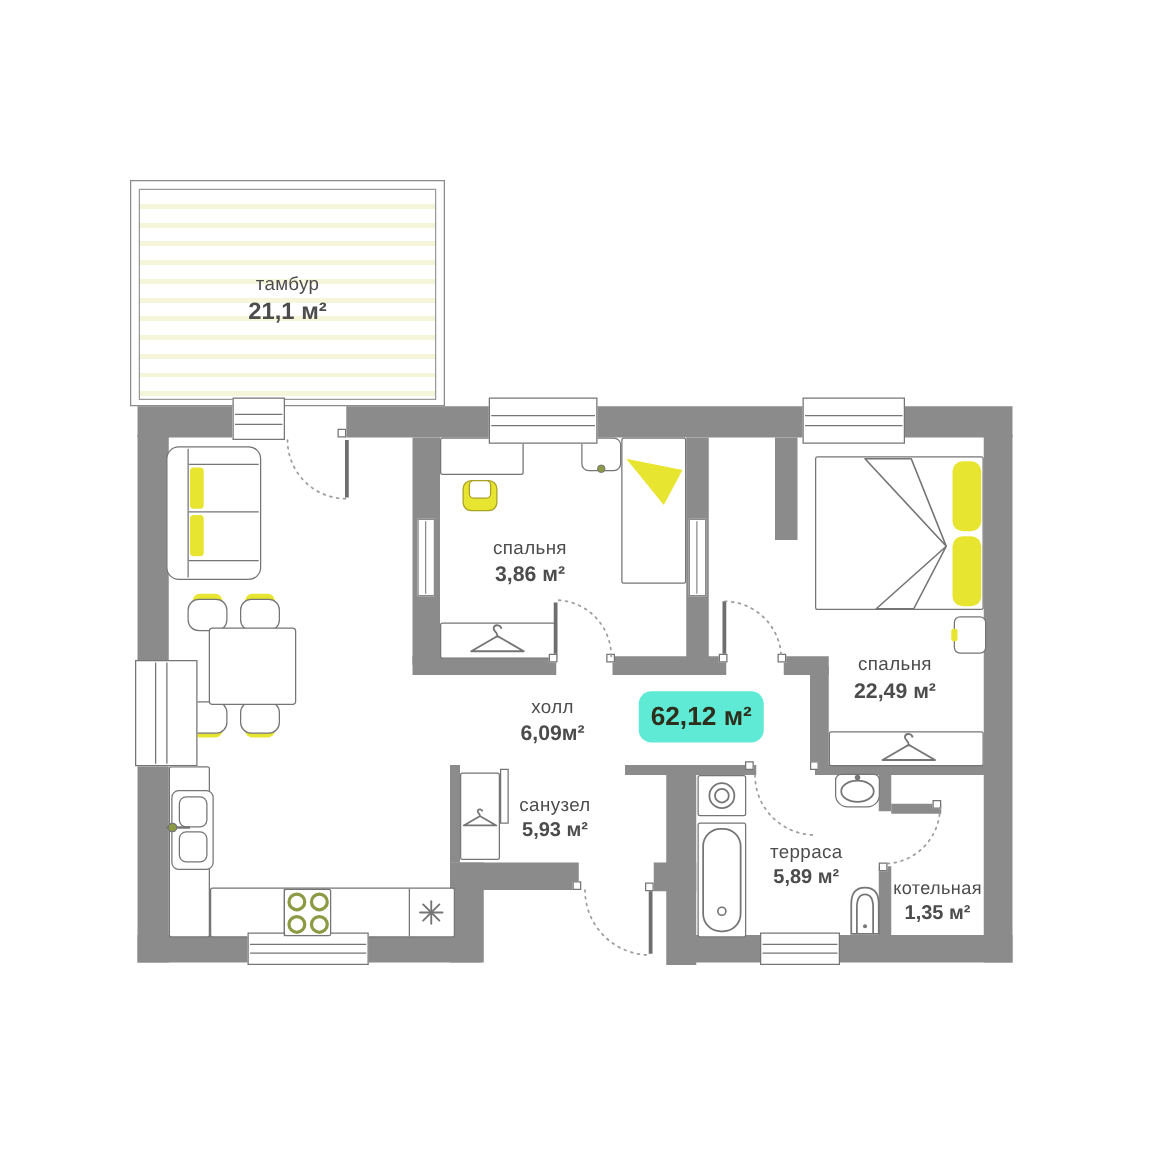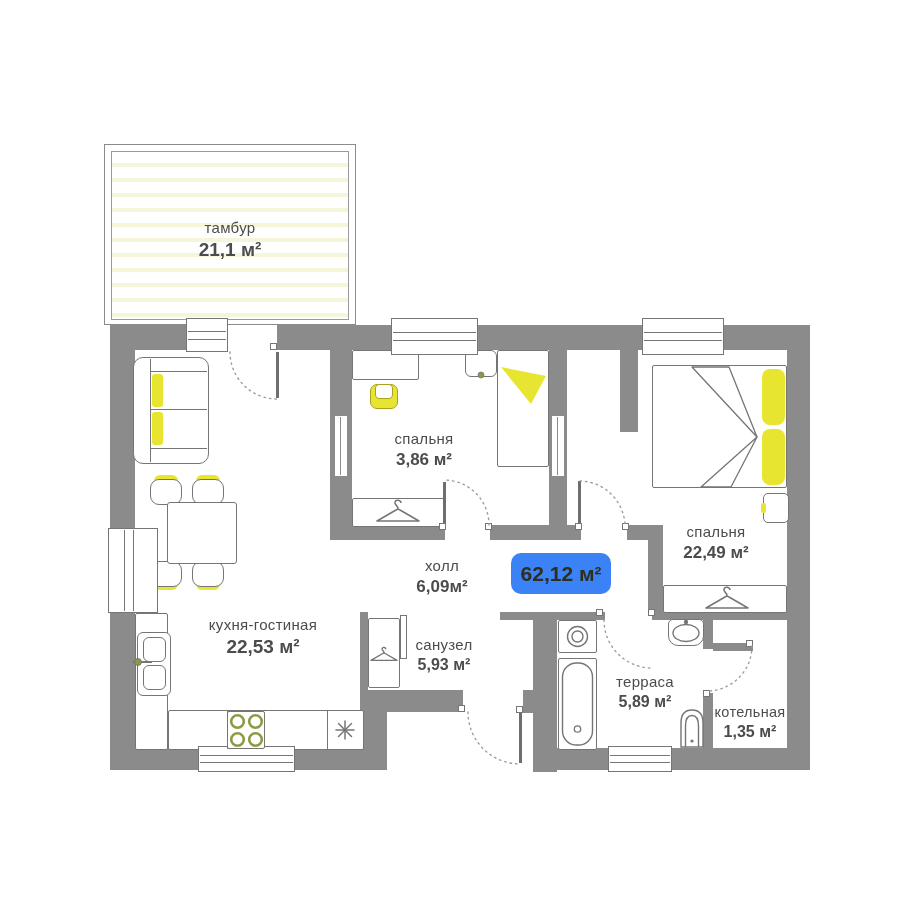--- a/index.html
+++ b/index.html
@@ -13,21 +13,21 @@
   .leaf{position:absolute;background:#6e6e6e;z-index:3;}
   .hinge{position:absolute;width:7px;height:7px;background:#fff;border:1.2px solid #757575;box-sizing:border-box;z-index:4;}
   .yellow{background:#e8e531;border:none;}
   .terrace{position:absolute;left:104px;top:144px;width:252px;height:181px;border:1.5px solid #8b8b8b;box-sizing:border-box;z-index:0;}
   .terrace-inner{position:absolute;left:6px;top:6px;right:6px;bottom:4px;border:1px solid #9a9a9a;
      background:repeating-linear-gradient(to bottom,#ffffff 0 11px,#f5f5da 11px 15px);}
   .room-label{position:absolute;transform:translate(-50%,-50%);text-align:center;color:#4c4c4c;z-index:6;white-space:nowrap;}
   .room-name{font-size:15px;letter-spacing:.3px;}
   .room-area{font-size:17px;font-weight:700;margin-top:3px;}
   .area-big{font-size:19px;}
-  .badge{position:absolute;left:511px;top:553px;width:100px;height:41px;background:#3b82f6;border-radius:10px;
+  .badge{position:absolute;left:511px;top:553px;width:100px;height:41px;background:#5eead4;border-radius:10px;
      display:flex;align-items:center;justify-content:center;font-size:21px;font-weight:700;color:#2e2e1c;z-index:7;}
   svg.overlay{position:absolute;left:0;top:0;z-index:5;pointer-events:none;}
 </style>
 </head>
 <body>
 
 <div id="canvas">
 
   <div class="terrace">
     <div class="terrace-inner"></div>
@@ -245,24 +245,20 @@
     <div class="room-area">3,86 м²</div>
   </div>
   <div class="room-label" style="left:716px;top:543px">
     <div class="room-name">спальня</div>
     <div class="room-area">22,49 м²</div>
   </div>
   <div class="room-label" style="left:442px;top:577px">
     <div class="room-name">холл</div>
     <div class="room-area">6,09м²</div>
   </div>
-  <div class="room-label" style="left:263px;top:637px">
-    <div class="room-name">кухня-гостиная</div>
-    <div class="room-area area-big">22,53 м²</div>
-  </div>
   <div class="room-label" style="left:444px;top:655px">
     <div class="room-name">санузел</div>
     <div class="room-area" style="font-size:16px">5,93 м²</div>
   </div>
   <div class="room-label" style="left:645px;top:692px">
     <div class="room-name">терраса</div>
     <div class="room-area" style="font-size:16px">5,89 м²</div>
   </div>
   <div class="room-label" style="left:750px;top:722px">
     <div class="room-name" style="font-size:14.5px">котельная</div>

